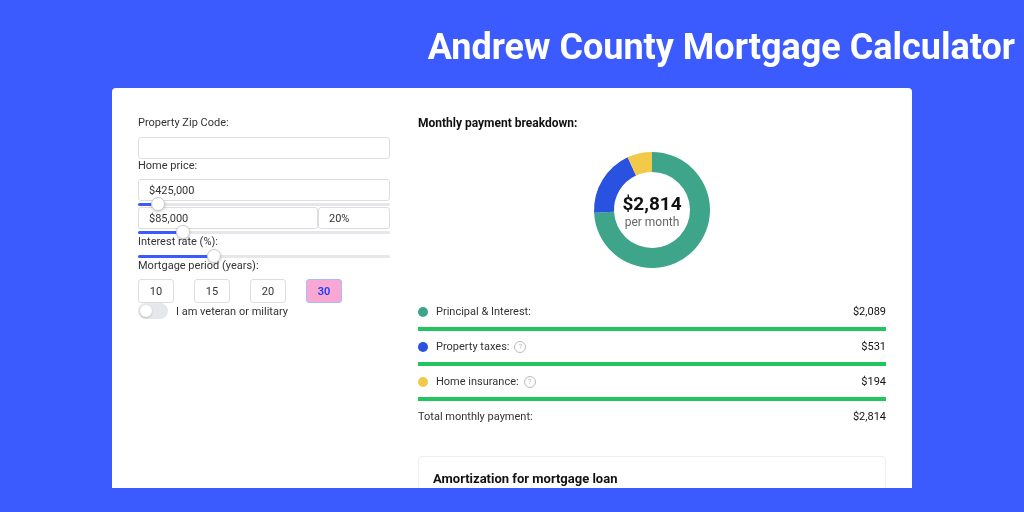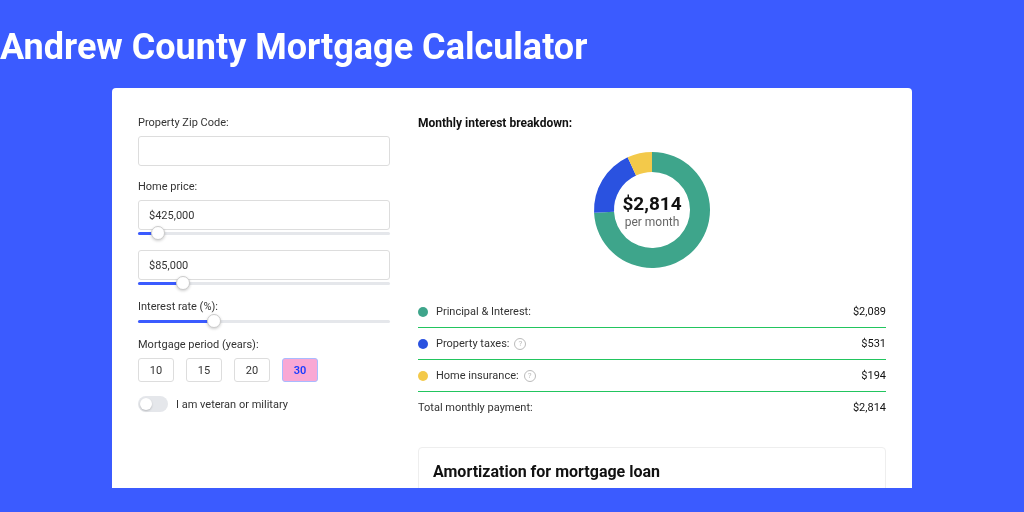--- a/index.html
+++ b/index.html
@@ -1,51 +1,51 @@
 <!DOCTYPE html>
 <html><head>
 <meta charset="utf-8">
 <style>
 *{box-sizing:border-box;margin:0;padding:0;font-family:-apple-system,BlinkMacSystemFont,"Segoe UI",Roboto,Arial,sans-serif}
 body{width:1024px;height:512px;background:#3b5bff;overflow:hidden}
-.title{color:#fff;font-size:36px;font-weight:700;text-align:left;padding:26px 0 20px}
+.title{color:#fff;font-size:36px;font-weight:700;text-align:right;padding:26px 9px 20px}
 .card{background:#fff;margin:0 112px;border-radius:4px 4px 0 0;height:400px;display:flex;padding:28px 26px;gap:28px;overflow:hidden}
 .left{width:252px;flex-shrink:0}
 .right{flex:1}
 .lbl{font-size:11px;color:#333;margin-bottom:7px}
-.inp{width:100%;height:30px;border:1px solid #ddd;border-radius:3px;padding:0 10px;font-size:11px;color:#333}
-.row{margin-bottom:14px}
+.inp{width:100%;height:22px;border:1px solid #ddd;border-radius:3px;padding:0 10px;font-size:11px;color:#333}
+.row{}
 .slider{position:relative;height:4px;margin-top:2px}
 .track{position:absolute;height:3px;background:#e5e7eb;width:100%;border-radius:2px}
 .fill{position:absolute;height:3px;background:#3b5bff;border-radius:2px}
 .thumb{position:absolute;width:14px;height:14px;background:#fff;border:1px solid #ccc;border-radius:50%;top:-6px;box-shadow:0 1px 3px rgba(0,0,0,0.2);transform:translateX(-50%)}
 .dprow{display:flex;}
 .dprow .inp:first-child{flex:1}
 .dprow .inp:last-child{width:72px}
-.period-btns{display:flex;gap:12px}
+.period-btns{display:flex;gap:20px}
 .pbtn{width:36px;height:24px;border:1px solid #ddd;background:#fff;border-radius:3px;font-size:11px;color:#333;cursor:pointer}
 .pbtn.active{background:#f9a8d4;border-color:#a8bbff;color:#1a3cff;font-weight:600}
 .toggle-row{display:flex;align-items:center;gap:8px;}
 .toggle{width:30px;height:16px;background:#e5e7eb;border-radius:8px;position:relative}
 .toggle-knob{width:12px;height:12px;background:#fff;border-radius:50%;position:absolute;top:2px;left:2px;box-shadow:0 1px 2px rgba(0,0,0,0.2)}
 .tlbl{font-size:11px;color:#333}
 .section-title{font-size:12px;font-weight:700;color:#111;margin-bottom:14px}
 .donut-wrap{display:flex;justify-content:center;margin-bottom:20px}
 .donut{position:relative;width:132px;height:132px}
 .donut-center{position:absolute;inset:0;display:flex;flex-direction:column;align-items:center;justify-content:center}
 .donut-val{font-size:19px;font-weight:700;color:#111}
 .donut-sub{font-size:12px;color:#666}
-.legend-row{display:flex;align-items:center;padding:9px 0;border-bottom:1px solid #22c55e;font-size:11px}
+.legend-row{display:flex;align-items:center;padding:9px 0;border-bottom:4px solid #22c55e;font-size:11px}
 .legend-row.total{border-bottom:none;font-weight:400}
 .dot{width:10px;height:10px;border-radius:50%;margin-right:8px;flex-shrink:0}
 .legend-label{color:#333}
 .legend-val{margin-left:auto;color:#111}
 .info-icon{width:12px;height:12px;border:1px solid #bbb;border-radius:50%;display:inline-flex;align-items:center;justify-content:center;font-size:8px;color:#bbb;margin-left:5px}
 .amort{margin-top:24px;border:1px solid #eee;border-radius:4px;padding:14px}
-.amort-title{font-size:16px;font-weight:700;color:#111;margin-bottom:10px}
+.amort-title{font-size:13px;font-weight:700;color:#111;margin-bottom:10px}
 .amort-text{font-size:10px;color:#555;line-height:1.5}
 </style>
 </head>
 <body>
 
 <div class="title">Andrew County Mortgage Calculator</div>
 
 <div class="card">
   <div class="left">
 
@@ -60,20 +60,21 @@
       <div class="slider">
         <div class="track"></div>
           <div class="fill" style="width:8%"></div>
           <div class="thumb" style="left:8%"></div>
       </div>
     </div>
 
     <div class="row">
       <div class="dprow">
         <input class="inp" value="$85,000" style="">
+        <input class="inp" value="20%" style="">
       </div>
       <div class="slider">
         <div class="track"></div>
           <div class="fill" style="width:18%"></div>
           <div class="thumb" style="left:18%"></div>
       </div>
     </div>
 
     <div class="row">
       <div class="lbl">Interest rate (%):</div>
@@ -97,21 +98,21 @@
     <div class="toggle-row">
       <div class="toggle">
           <div class="toggle-knob"></div>
         </div>
       <div class="tlbl">I am veteran or military</div>
     </div>
 
   </div>
 
   <div class="right">
-    <div class="section-title">Monthly interest breakdown:</div>
+    <div class="section-title">Monthly payment breakdown:</div>
 
     <div class="donut-wrap">
       <div class="donut">
         <svg width="132" height="132" viewBox="0 0 132 132">
           <g id="donut-arcs" transform="translate(66,66)">
               <path d="M 3.5514757175273244e-15 -58 A 58 58 0 1 1 -57.93318052458686 2.7832704334342364 L -37.956221723005186 1.823522008112086 A 38 38 0 1 0 2.326828918379971e-15 -38 Z" fill="#3ea58b"></path>
               <path d="M -57.93318052458686 2.7832704334342364 A 58 58 0 0 1 -24.3454617531127 -52.64312388173528 L -15.950474941694528 -34.49032254320587 A 38 38 0 0 0 -37.956221723005186 1.823522008112086 Z" fill="#2a52e0"></path>
               <path d="M -24.3454617531127 -52.64312388173528 A 58 58 0 0 1 4.0859921190025287e-14 -58 L 2.6770293193464843e-14 -38 A 38 38 0 0 0 -15.950474941694528 -34.49032254320587 Z" fill="#f3c94a"></path>
             </g>
         </svg>

